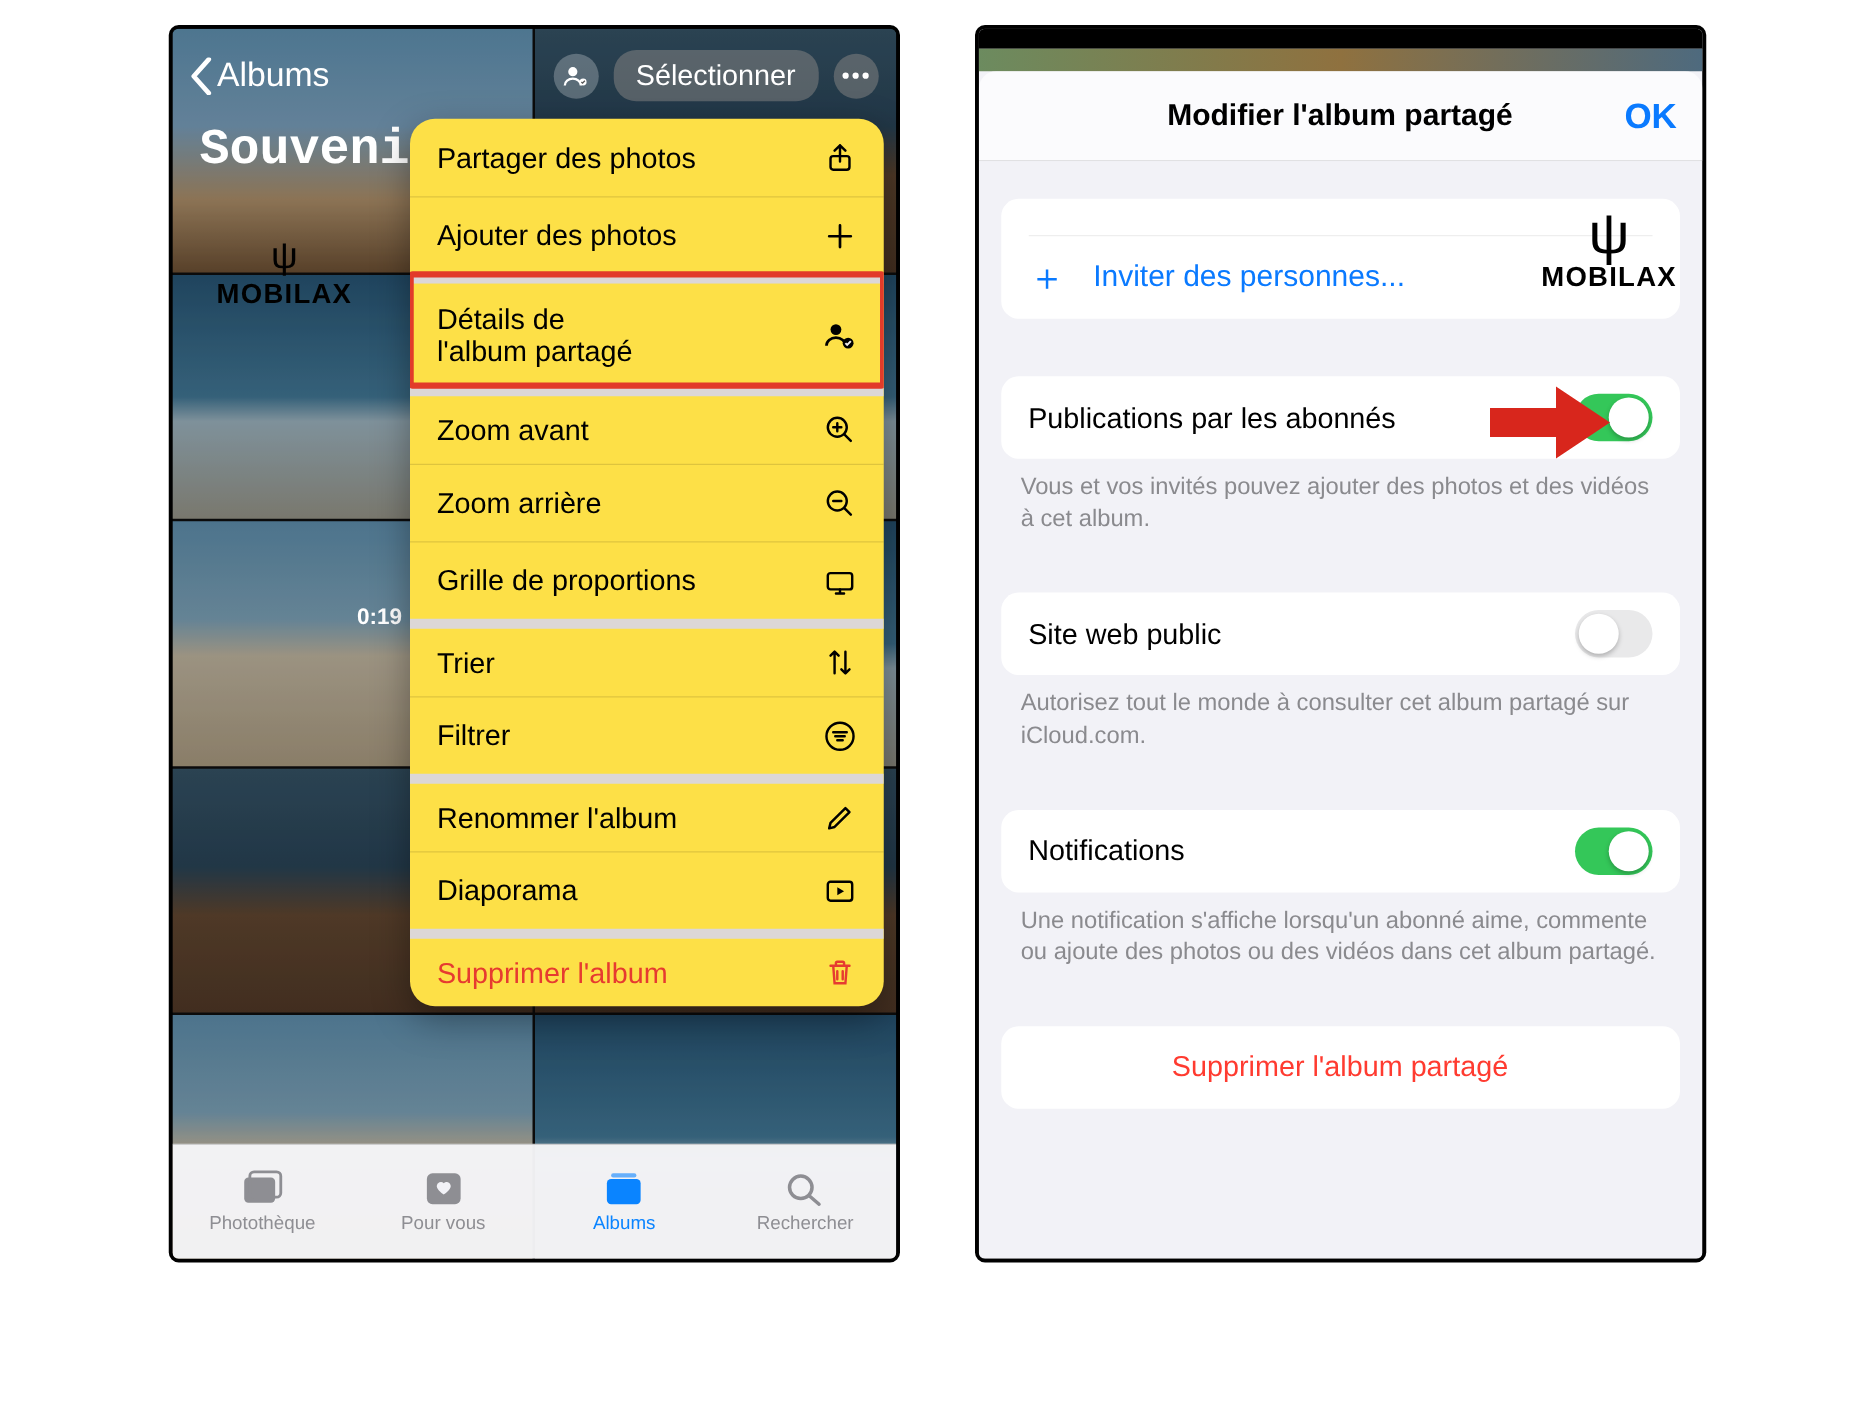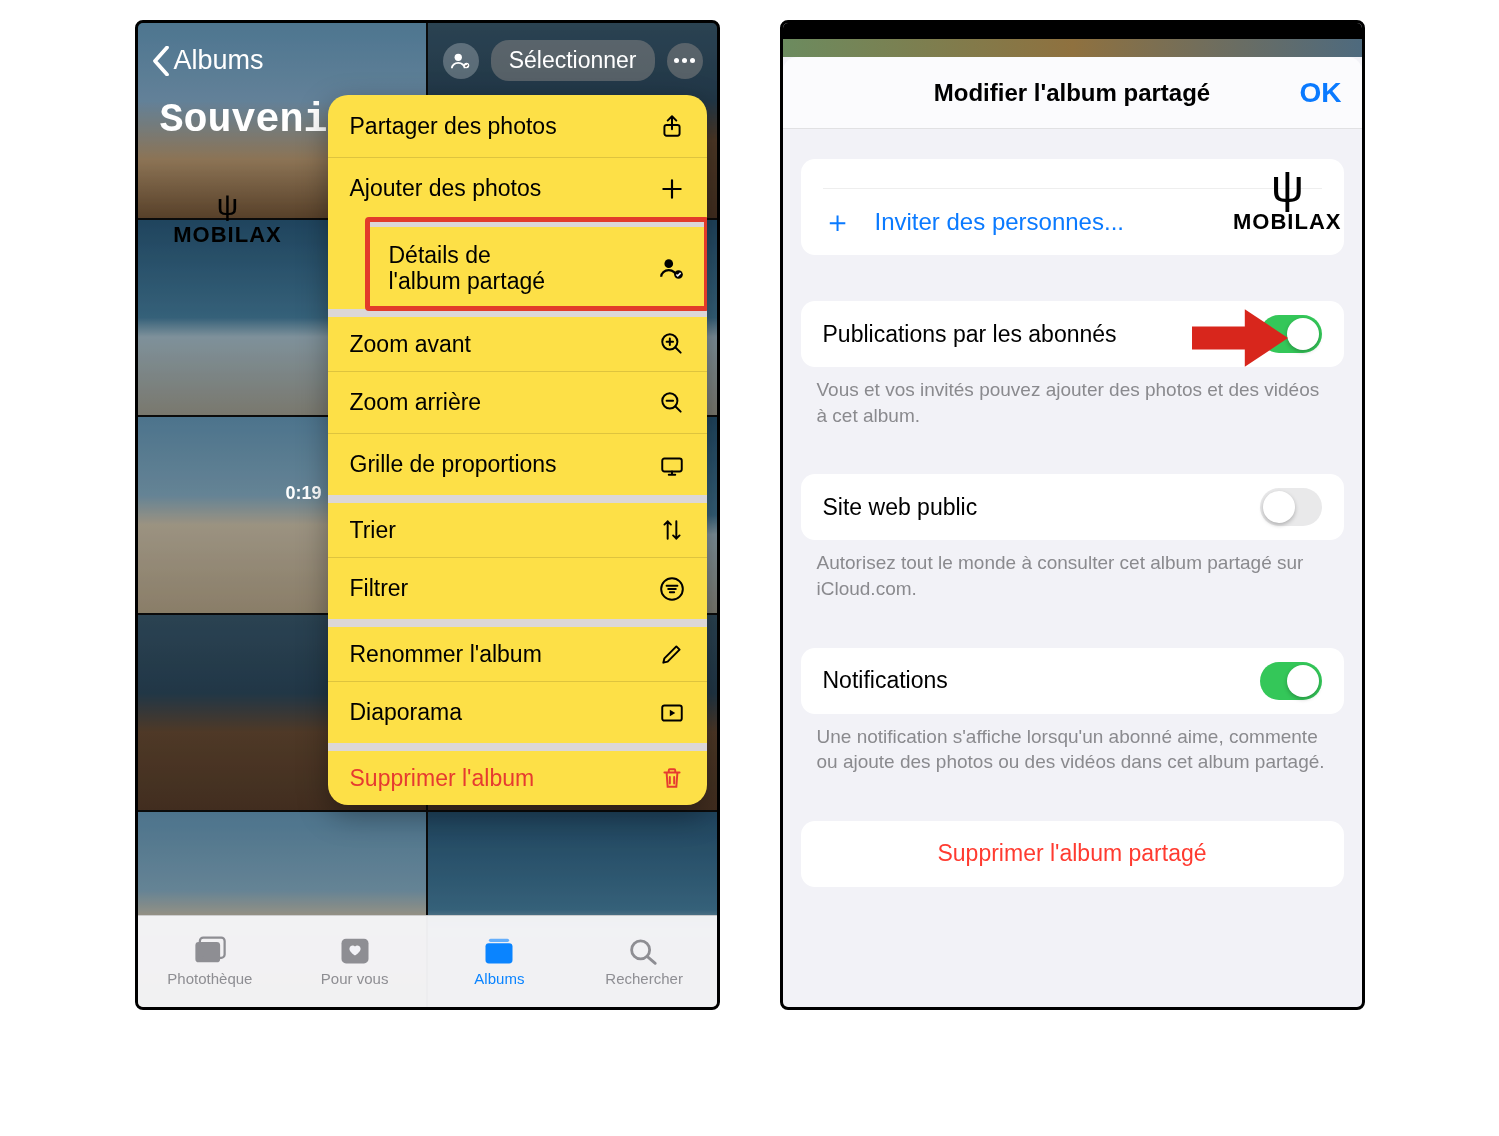--- a/index.html
+++ b/index.html
@@ -61,21 +61,21 @@
   .duration{ position:absolute; left:148px; top:460px; color:#fff; font-size:18px; font-weight:600;}
 
   .menu{
     position:absolute; top:72px; left:190px; right:10px;
     background:#fde047; border-radius:20px; box-shadow:0 10px 30px rgba(0,0,0,.35);
     overflow:hidden;
   }
   .mi{ display:flex; align-items:center; justify-content:space-between;
        padding:0 22px; height:62px; font-size:23px; color:#000; border-top:1px solid rgba(0,0,0,.12);}
   .mi:first-child{border-top:none;}
-  .mi.big{ height:90px;margin-left:39px; }
+  .mi.big{ height:90px; }
   .mi.sep{ border-top:8px solid #dcd7d7;}
   .mi .lbl{ line-height:1.15;}
   .mi .lbl.two{ display:block;}
   .mi.selected{ outline:5px solid #e23b2a; outline-offset:-3px; border-radius:2px;}
   .mi.destructive{ color:#e63b30;}
   .mi svg,.mi .ico{ width:26px;height:26px; flex:0 0 26px;}
 
   .tabbar{ position:absolute; left:0; right:0; bottom:0; height:92px; background:rgba(245,245,247,.97);
            display:flex; border-top:1px solid rgba(0,0,0,.15);}
   .tab{ flex:1; display:flex; flex-direction:column; align-items:center; justify-content:center; gap:4px; color:#8e8e93; font-size:15px;}

